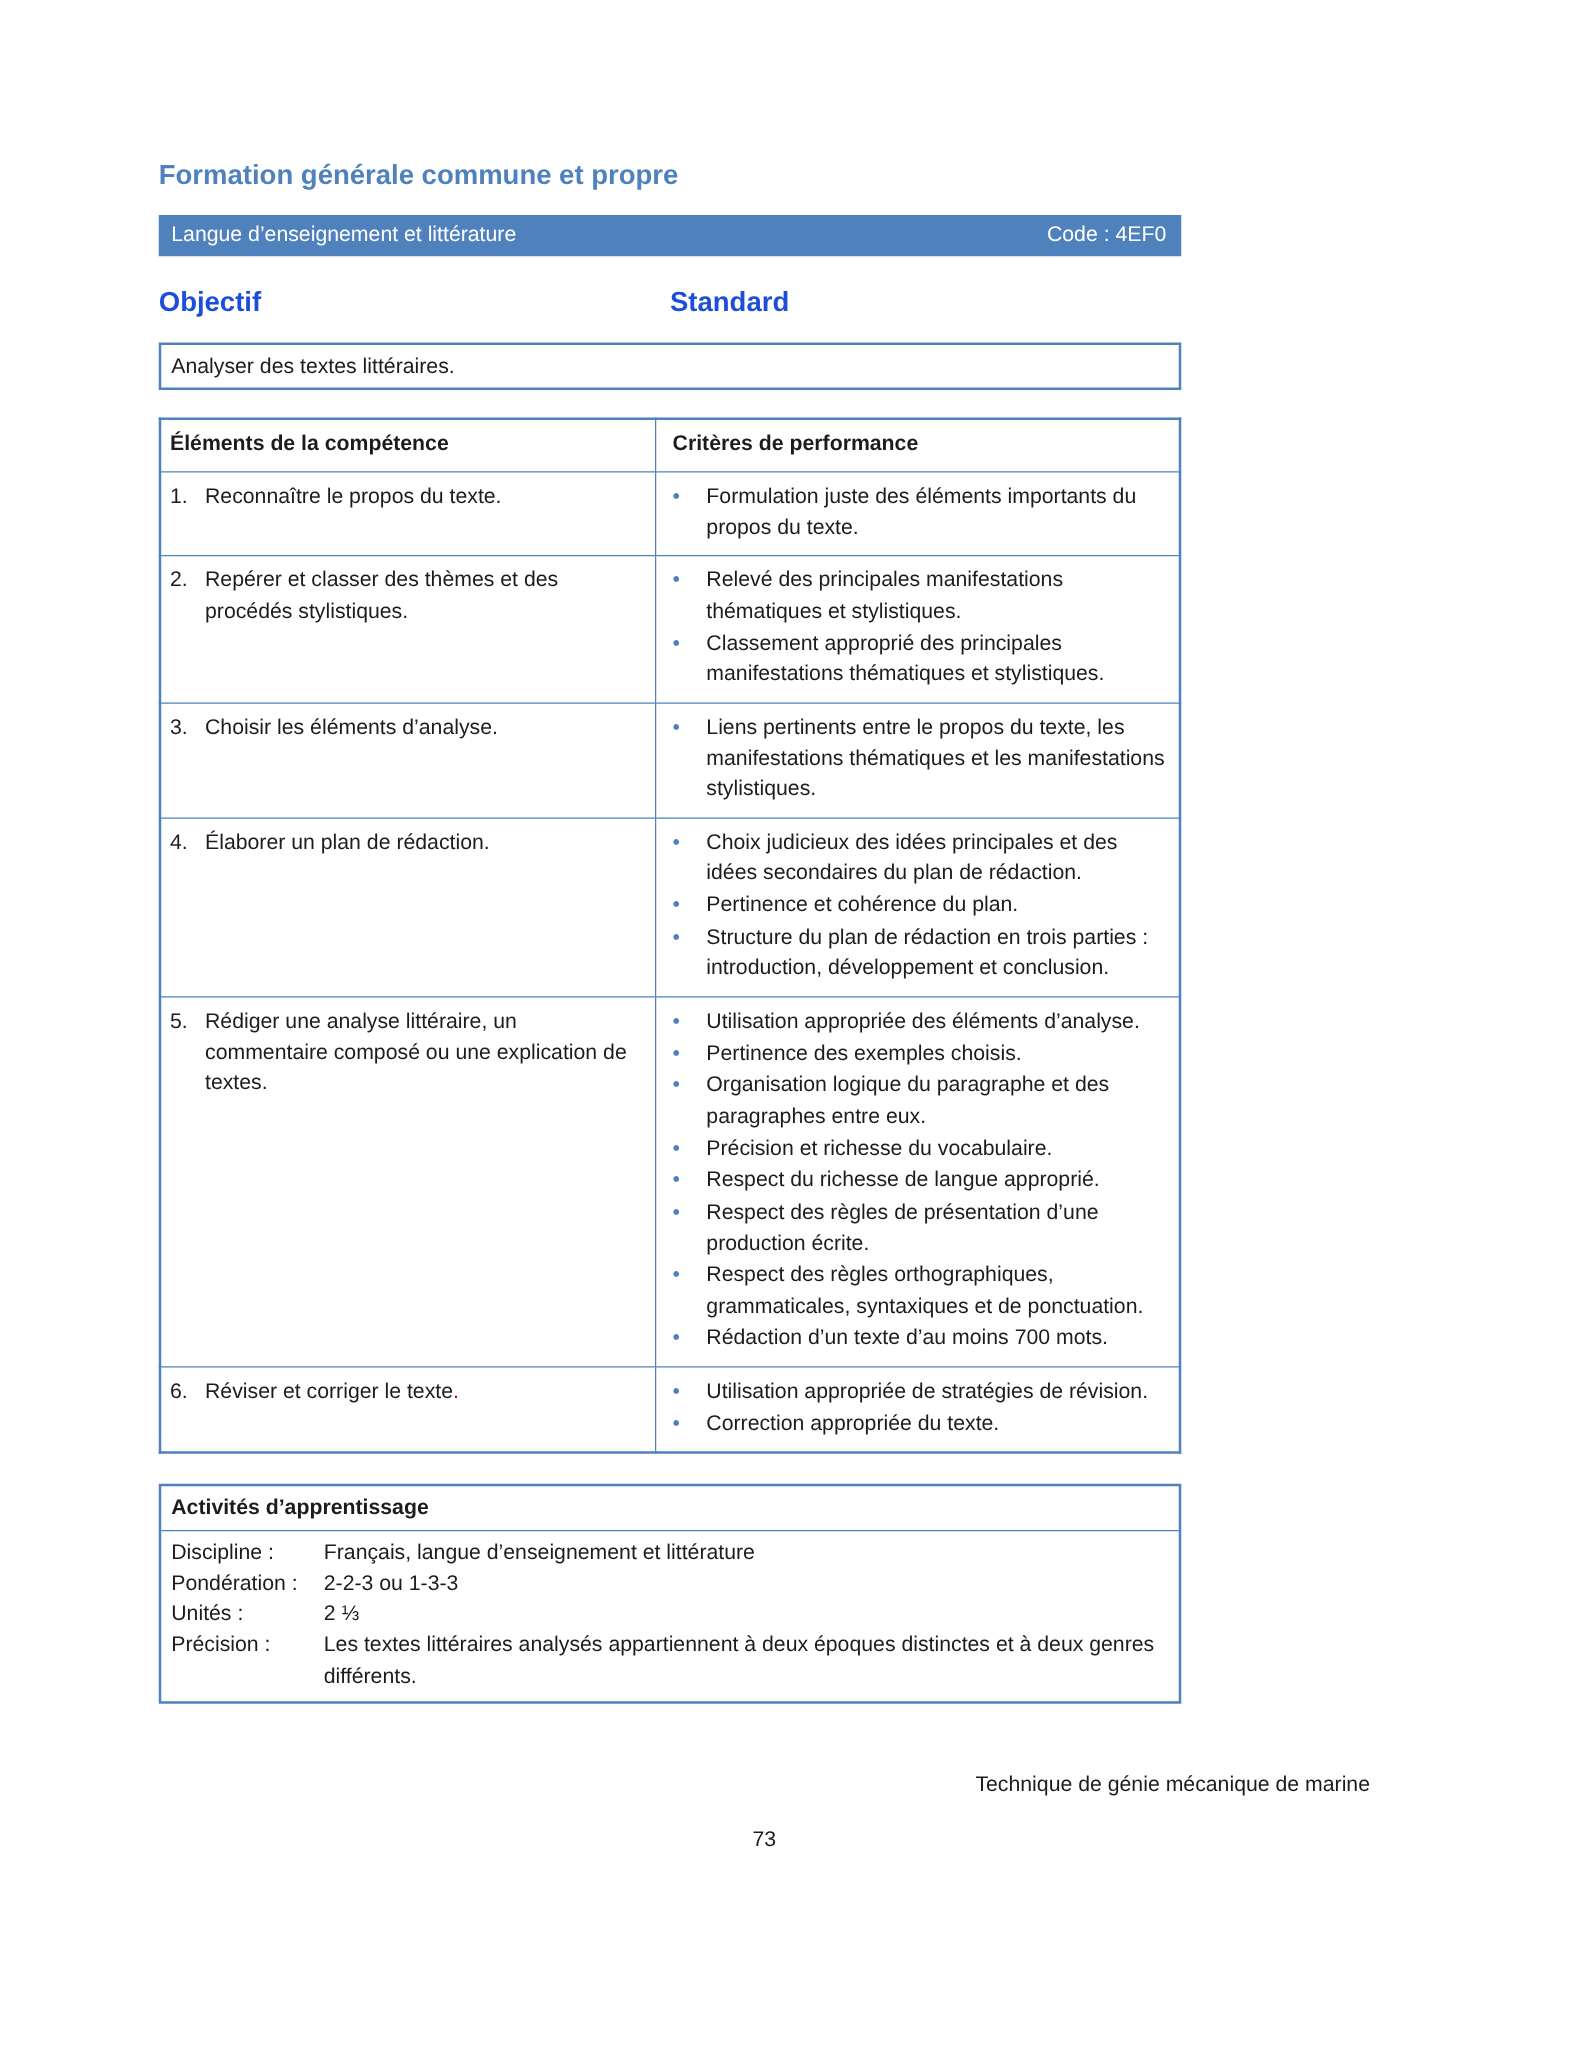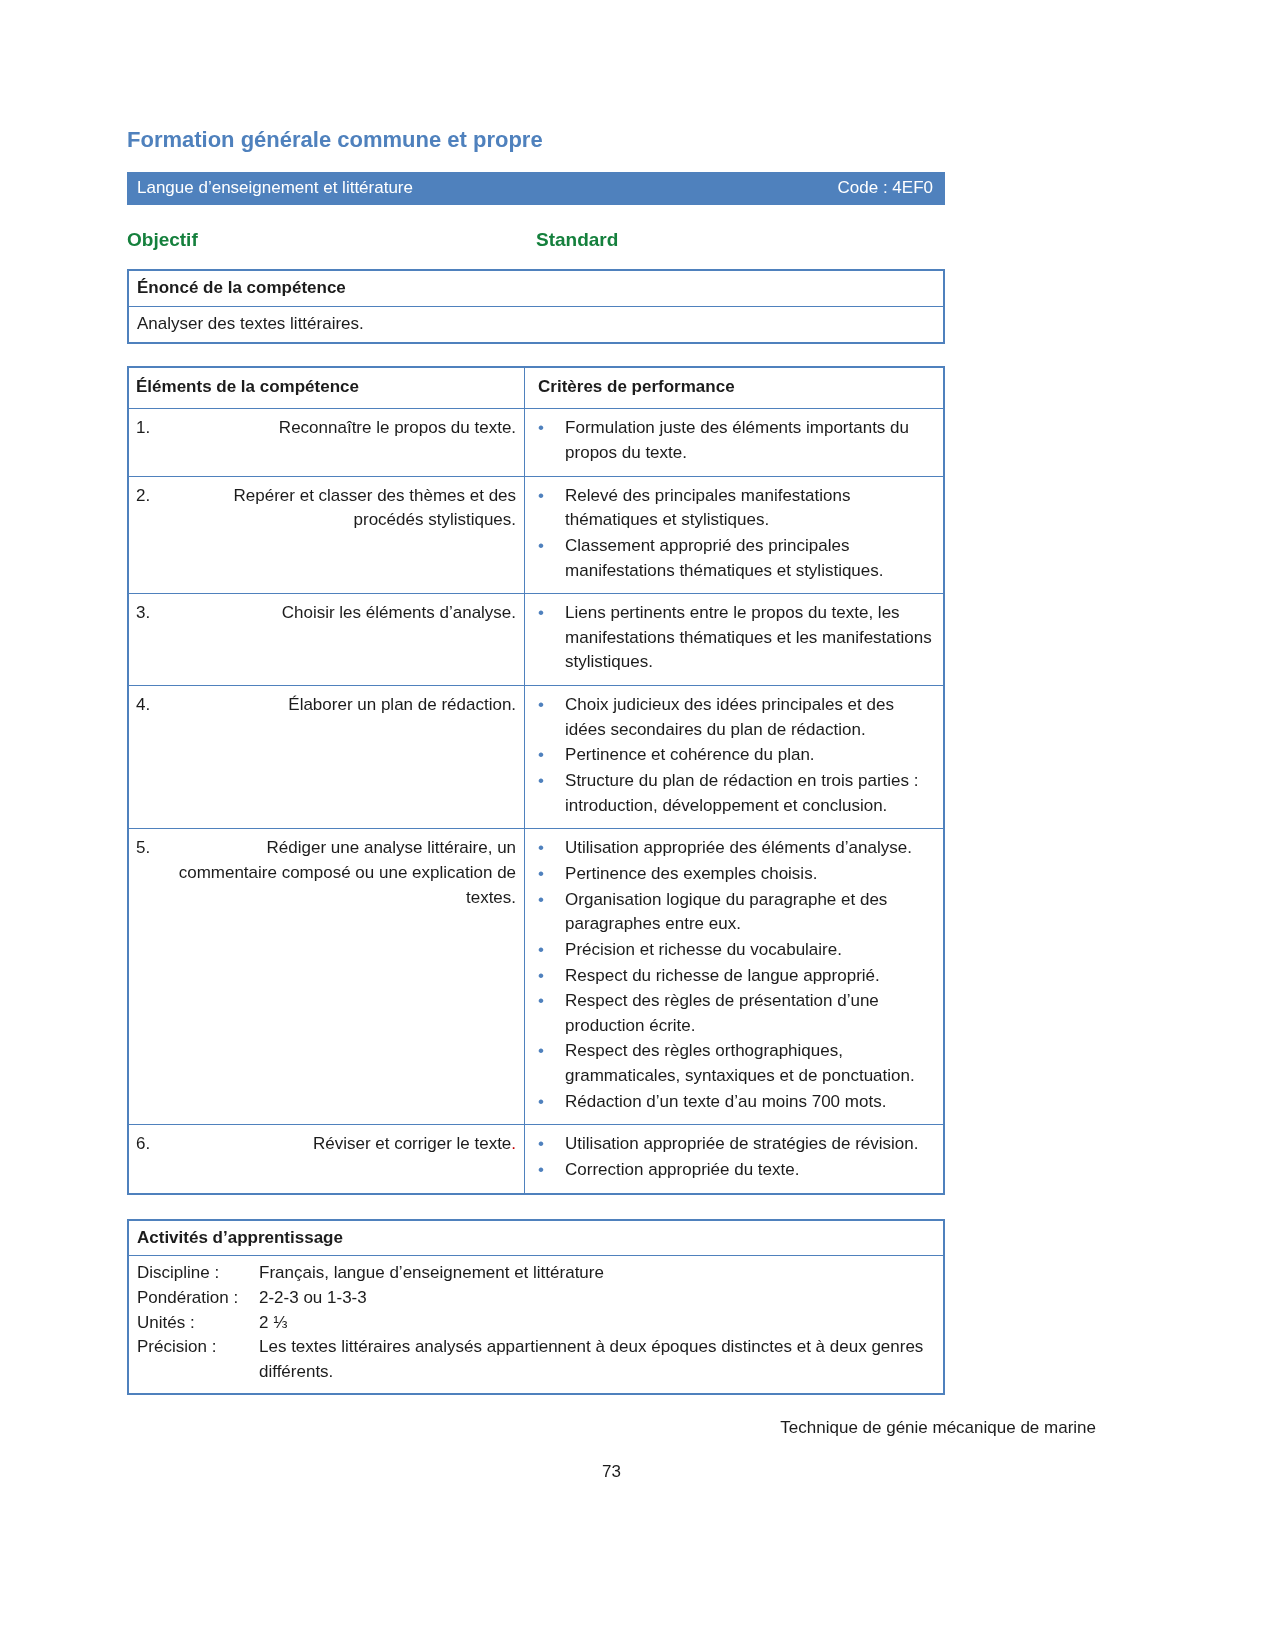--- a/index.html
+++ b/index.html
@@ -16,21 +16,21 @@
     font-size:22px; font-weight:bold; color:#4f81bd;
   }
 
   .banner {
     background:#4f81bd; color:#ffffff; height:33px;
     display:flex; align-items:center; justify-content:space-between;
     padding:0 12px 1px 10px; font-size:17px;
   }
 
   .obj-std { display:flex; margin-top:21px; margin-bottom:16px; }
-  .obj-std .col { width:50%; font-size:19px; font-weight:bold; color:#15803d; }
+  .obj-std .col { width:50%; font-size:22px; font-weight:bold; color:#1d4ed8; }
 
   .box { border:2px solid #4f81bd; margin-bottom:22px; background:#fff; }
   .box-header {
     font-weight:bold; padding:5px 8px; border-bottom:1px solid #4f81bd;
   }
   .box-body { padding:5px 8px; }
 
   table.main {
     width:100%; border-collapse:collapse; border:2px solid #4f81bd;
     margin-bottom:24px;
@@ -38,21 +38,21 @@
   table.main th, table.main td {
     border:1px solid #4f81bd; vertical-align:top; text-align:left;
     font-size:17px;
   }
   table.main th { font-weight:bold; }
   th.h-elements, td.element { width:48.6%; padding:7px 8px 9px 7px; }
   th.h-criteres, td.criteria { padding:7px 8px 9px 13px; }
 
   .el { display:flex; }
   .el .num { width:28px; flex:none; }
-  .el .el-text { flex:1;text-align:right; }
+  .el .el-text { flex:1; }
   .red-dot { color:#c00000; }
 
   ul.crit { list-style:none; }
   ul.crit li { display:flex; margin-bottom:1px; }
   .bullet { width:27px; flex:none; color:#4f81bd; }
   .crit-text { flex:1; }
 
   .act-grid { display:grid; grid-template-columns:122px 1fr; padding:5px 8px 8px 8px; row-gap:0; }
   .act-label { grid-column:1; }
   .act-value { grid-column:2; }
@@ -72,21 +72,20 @@
     <span>Langue d’enseignement et littérature</span>
     <span>Code : 4EF0</span>
   </div>
 
   <div class="obj-std">
     <div class="col">Objectif</div>
     <div class="col">Standard</div>
   </div>
 
   <div class="box">
-    <div class="box-header">Énoncé de la compétence</div>
     <div class="box-body">Analyser des textes littéraires.</div>
   </div>
 
   <table class="main">
     <tbody>
         <tr>
       <th class="h-elements">Éléments de la compétence</th>
       <th class="h-criteres">Critères de performance</th>
     </tr>
 

